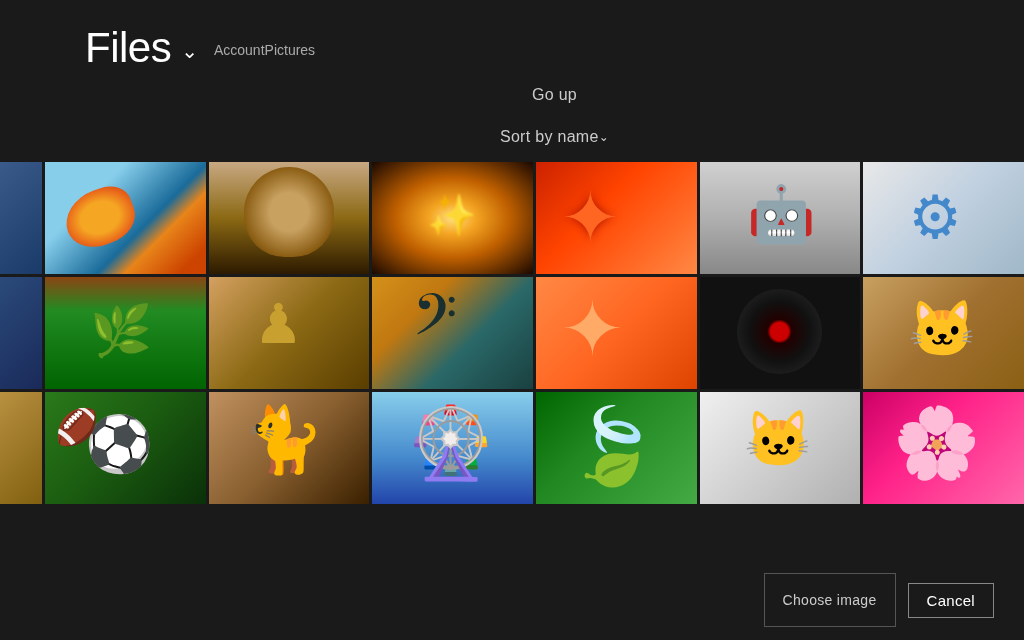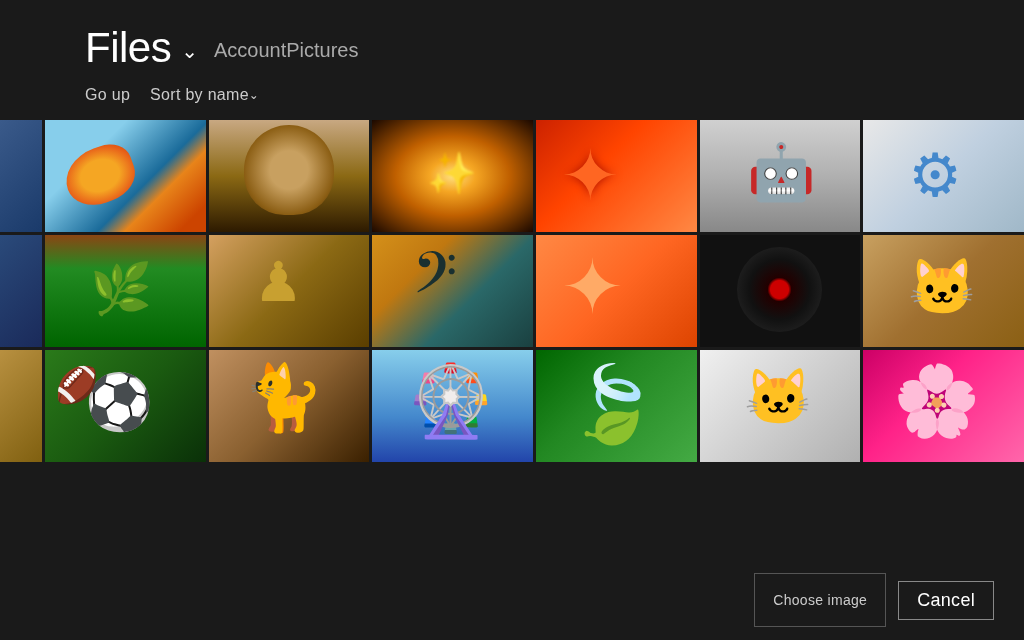--- a/index.html
+++ b/index.html
@@ -35,32 +35,33 @@
       letter-spacing: -0.5px;
     }
 
     .title-chevron {
       font-size: 20px;
       color: #ffffff;
       margin-top: 6px;
     }
 
     .breadcrumb-text {
-      font-size: 20px;
+      font-size: 14px;
       font-weight: 300;
       color: #aaaaaa;
       margin-top: 4px;
       margin-left: 6px;
     }
 
     .toolbar-row {
       display: flex;
       align-items: center;
       gap: 20px;
       margin-top: 2px;
+      flex-direction: column;
     }
 
     .toolbar-btn {
       font-size: 16px;
       color: #cccccc;
       cursor: pointer;
       background: none;
       border: none;
       font-family: inherit;
       font-weight: 300;
@@ -330,21 +331,21 @@
       font-family: inherit;
       cursor: pointer;
       letter-spacing: 0.3px;
     }
 
     .btn-cancel {
       background: transparent;
       border: 1px solid #888888;
       color: #ffffff;
       padding: 8px 18px;
-      font-size: 18px;
+      font-size: 15px;
       font-family: inherit;
       cursor: pointer;
       letter-spacing: 0.3px;
     }
 
     
     .grid-wrapper {
       display: flex;
       flex-direction: row;
       margin-top: 14px;

